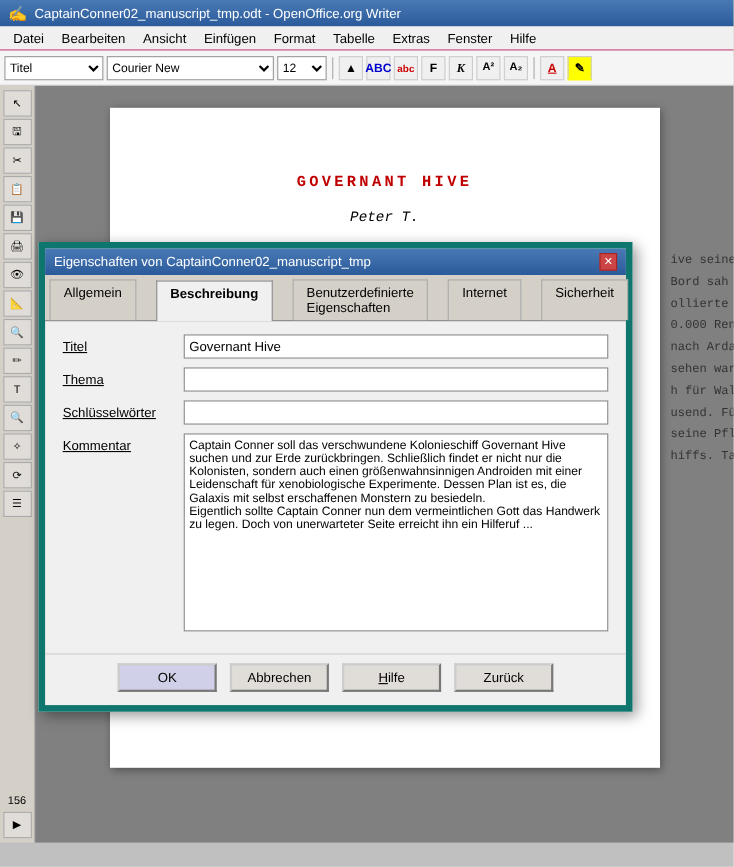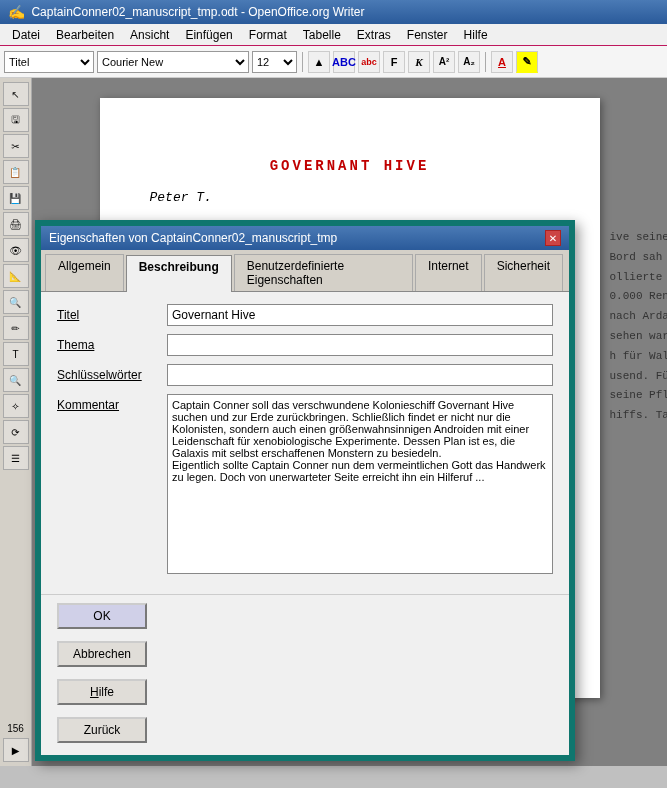--- a/index.html
+++ b/index.html
@@ -127,20 +127,21 @@
     .doc-title {
       text-align: center;
       font-family: 'Courier New', monospace;
       font-size: 14px;
       font-weight: bold;
       color: #c00000;
       letter-spacing: 3px;
       margin-bottom: 16px;
     }
     .doc-author {
+      text-align: center;
       font-family: 'Courier New', monospace;
       font-style: italic;
       font-size: 13px;
       margin-bottom: 20px;
     }
 
     
     #dialog-overlay {
       position: absolute;
       top: 0; left: 0; right: 0; bottom: 0;
@@ -191,21 +192,21 @@
       border-bottom: 1px solid #888;
       padding: 4px 4px 0;
     }
     .dialog-tab {
       padding: 4px 12px;
       font-size: 12px;
       cursor: pointer;
       border: 1px solid #aaa;
       border-bottom: none;
       background: #d4d0c8;
-      margin-right: 2px;
+      margin-right: 18px;
     }
     .dialog-tab.active {
       background: #f0f0f0;
       font-weight: bold;
       border-color: #888;
       position: relative;
       bottom: -1px;
     }
 
     
@@ -244,21 +245,20 @@
       font-family: Arial, sans-serif;
     }
 
     
     #dialog-buttons {
       display: flex;
       justify-content: center;
       gap: 12px;
       padding: 8px 16px 12px;
       border-top: 1px solid #ccc;
-      flex-direction: column;
     }
     .dialog-btn {
       width: 90px;
       height: 26px;
       background: #e0ddd8;
       border: 2px outset #ccc;
       cursor: pointer;
       font-size: 12px;
       display: flex;
       align-items: center;

